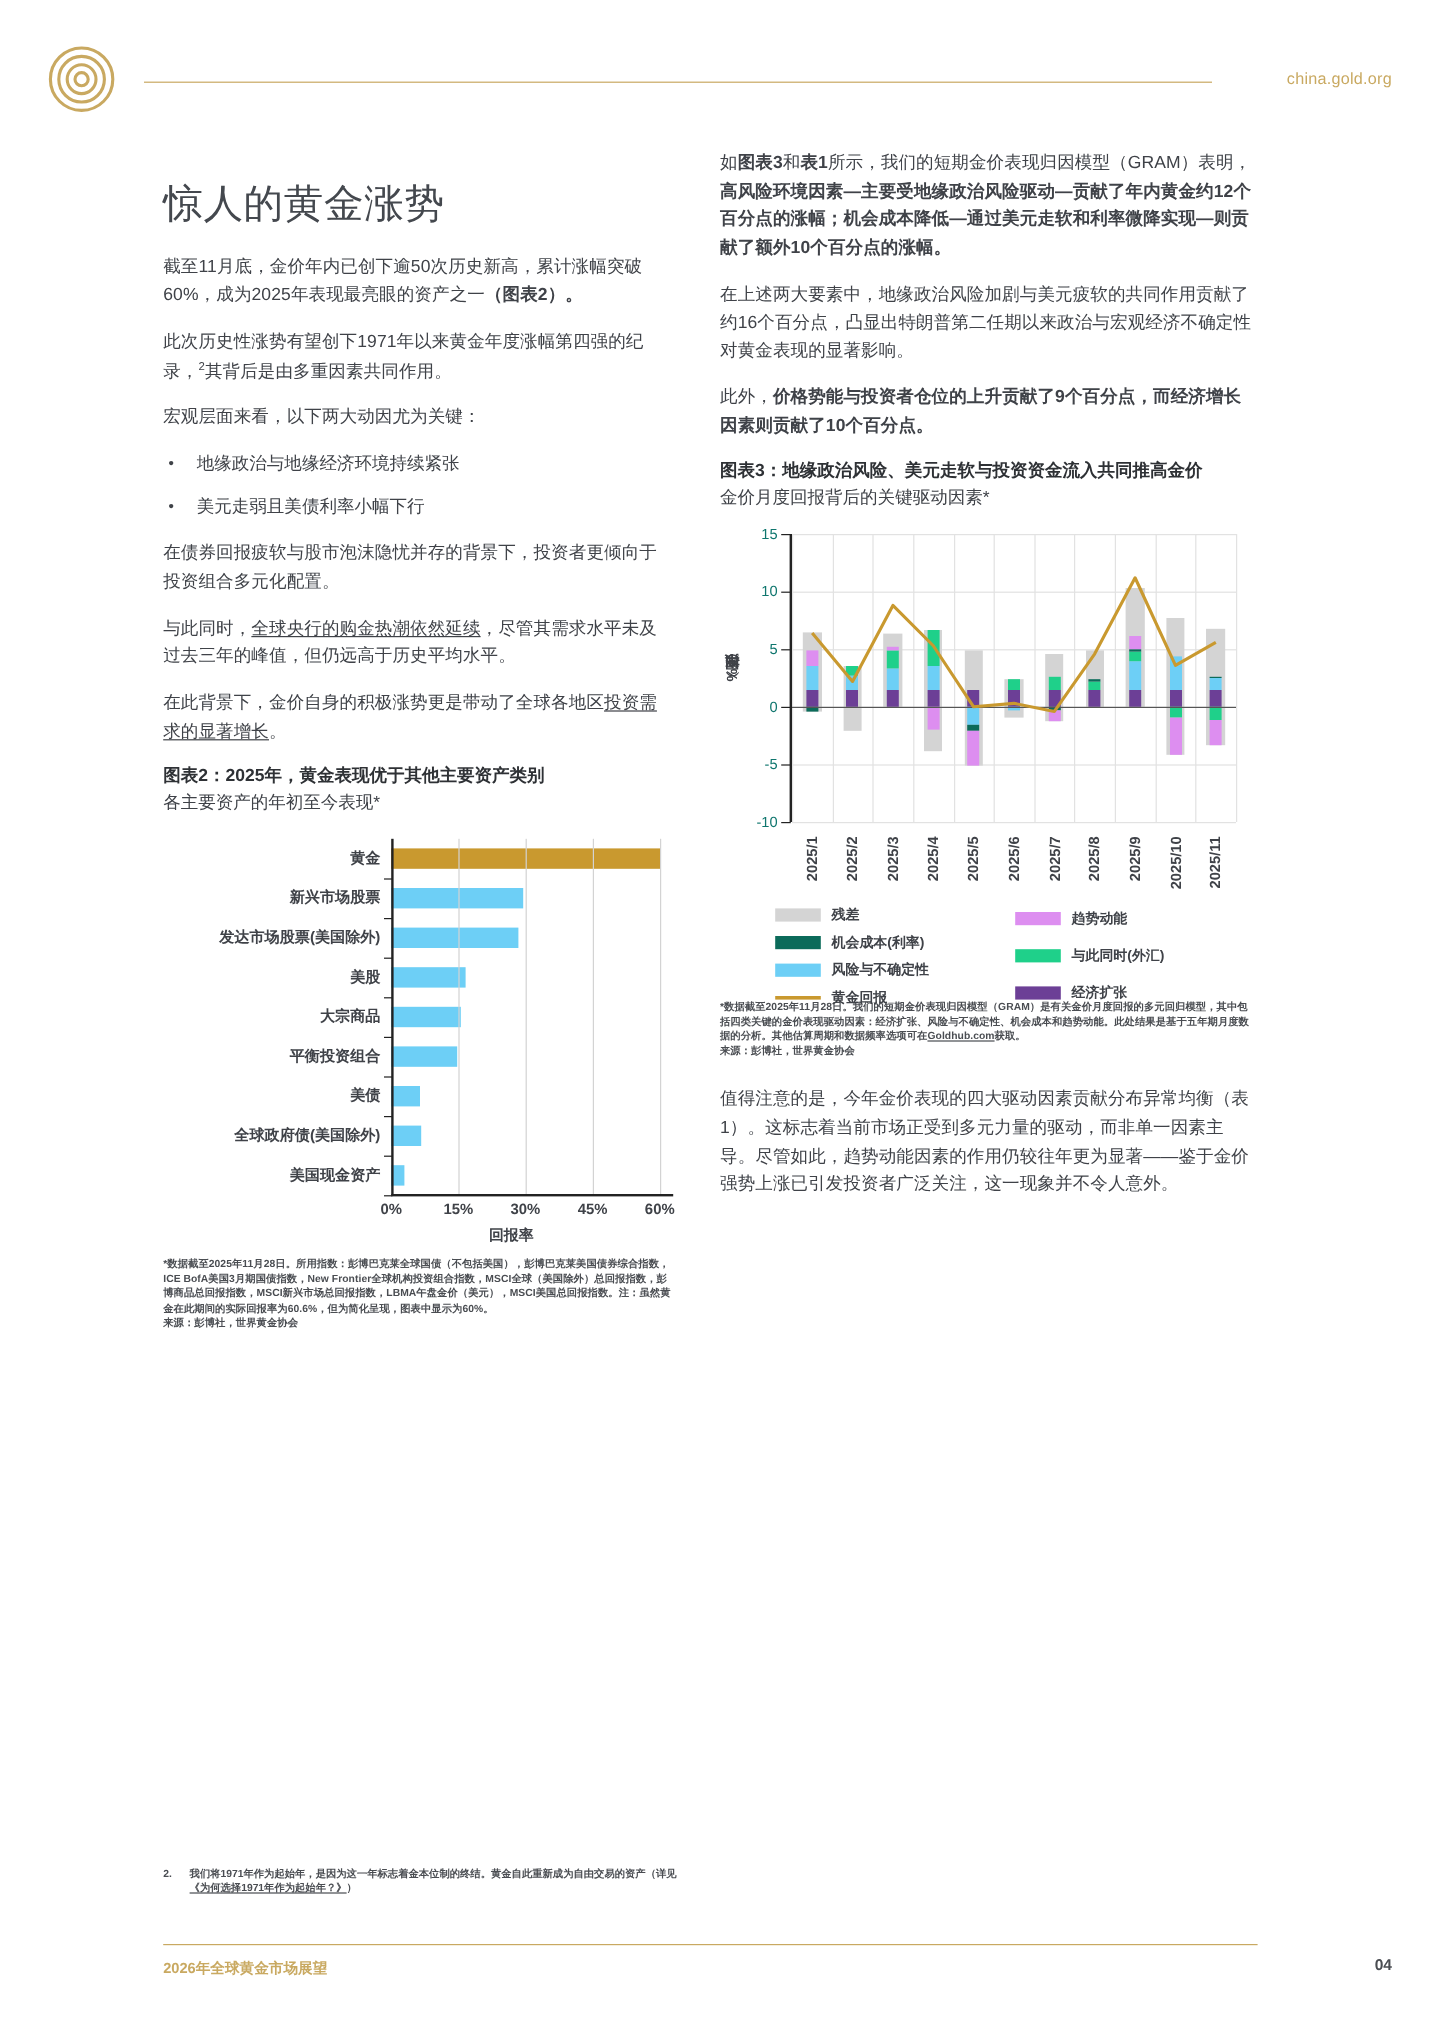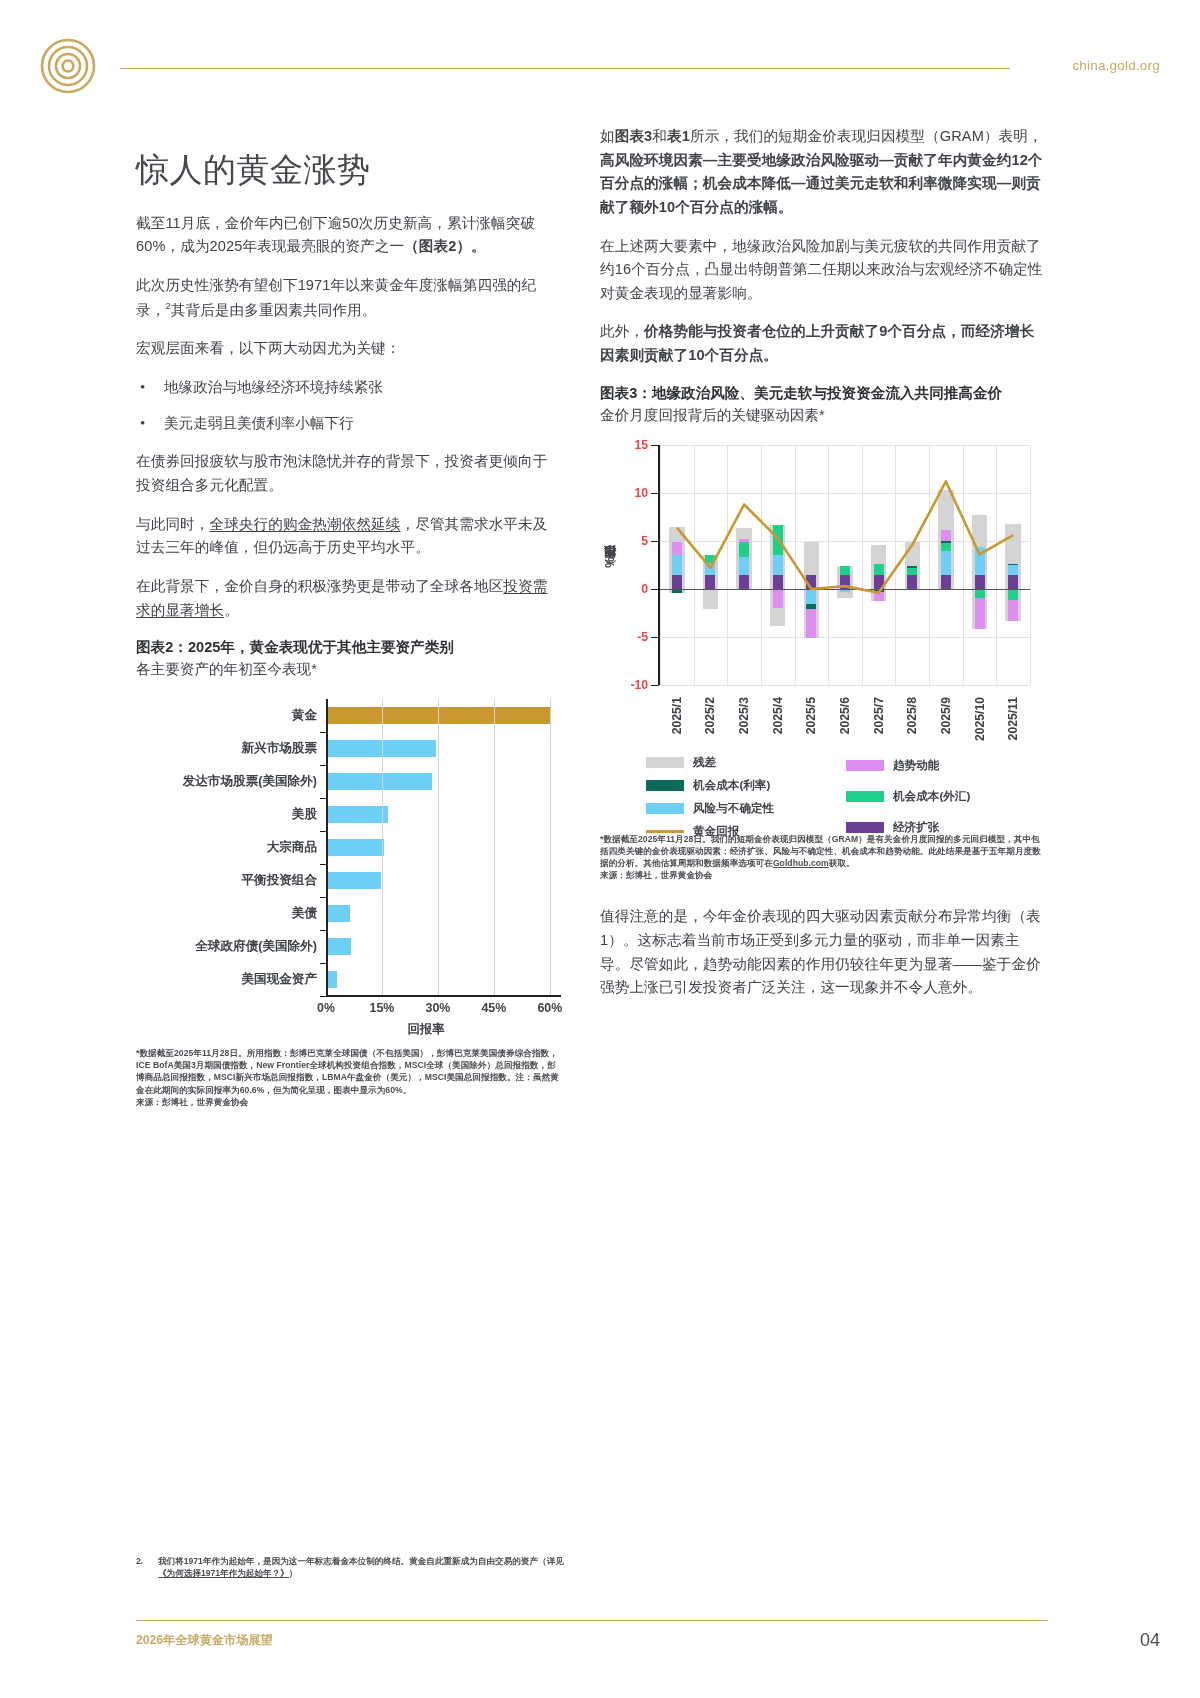--- a/index.html
+++ b/index.html
@@ -72,21 +72,21 @@
              color:#3f4248; font-weight:600; writing-mode:vertical-rl;
              transform:rotate(180deg); }
   .c3-plot { position:absolute; left:60px; top:8px; width:370px; height:240px; }
   .c3-gridh { position:absolute; left:0; width:370px; height:1px; background:#e2e2e2; }
   .c3-gridv { position:absolute; top:0; width:1px; height:240px; background:#e2e2e2; }
   .c3-zero { position:absolute; left:0; width:370px; height:1.4px; background:#555; }
   .c3-yaxis { position:absolute; left:-2px; top:0; width:1.6px; height:240px;
               background:#222; }
   .c3-ytick { position:absolute; left:-9px; width:8px; height:1.4px; background:#222; }
   .c3-ytlab { position:absolute; right:calc(100% + 12px); font-size:12.2px;
-              color:#ef4444; font-weight:700; transform:translateY(-50%);
+              color:#0f766e; font-weight:400; transform:translateY(-50%);
               white-space:nowrap; }
   .c3-col { position:absolute; }
   .c3-seg { position:absolute; width:100%; }
   .c3-xlab { position:absolute; top:252px; font-size:12.2px; color:#3f4248;
              font-weight:600; white-space:nowrap; writing-mode:vertical-rl;
              transform:rotate(180deg) translateY(0); transform-origin:center; }
 
   .c3-legend { position:absolute; left:46px; top:318px; width:400px;
                display:grid; grid-template-columns:1fr 1fr; row-gap:8px; }
   .lg-item { display:flex; align-items:center; font-size:11.6px; color:#3f4248;
@@ -96,22 +96,22 @@
 
   
   .fn-ref { position:absolute; left:136px; top:1555px; width:440px;
             font-size:8.6px; line-height:1.45; color:#4a4d52; font-weight:600; }
   .fn-ref .num { position:absolute; left:0; }
   .fn-ref .txt { display:block; padding-left:22px; }
   .foot-rule { position:absolute; left:136px; top:1620px; width:912px; height:1px;
                background:#c9a961; }
   .foot-left { position:absolute; left:136px; top:1632px; font-size:12.2px;
                color:#c9a961; font-weight:700; }
-  .foot-right{ position:absolute; right:40px; top:1630px; font-size:18px;
-               color:#4a4d52; font-weight:400; }
+  .foot-right{ position:absolute; right:40px; top:1630px; font-size:13px;
+               color:#4a4d52; font-weight:700; }
 </style>
 </head>
 <body>
 
 <div class="page">
 
   <div class="header">
     <svg class="logo" viewBox="0 0 56 56">
       <circle cx="28" cy="28" r="26" fill="none" stroke="#c9a961" stroke-width="2.6"></circle>
       <circle cx="28" cy="28" r="19" fill="none" stroke="#c9a961" stroke-width="2.6"></circle>
@@ -386,21 +386,21 @@
               <span>黄金回报</span>
             </div>
           </div>
           <div style="display: grid; row-gap: 8px;">
             <div class="lg-item">
               <span class="lg-swatch" style="background: rgb(221, 142, 240);"></span>
               <span>趋势动能</span>
             </div>
             <div class="lg-item">
               <span class="lg-swatch" style="background: rgb(31, 208, 138);"></span>
-              <span>机会成本(外汇)</span>
+              <span>与此同时(外汇)</span>
             </div>
             <div class="lg-item">
               <span class="lg-swatch" style="background: rgb(108, 63, 150);"></span>
               <span>经济扩张</span>
             </div>
           </div>
         </div>
       </div>
 
     <div class="footnote" style="margin-top:6px;"><span>*数据截至2025年11月28日。我们的短期金价表现归因模型（GRAM）是有关金价月度回报的多元回归模型，其中包括四类关键的金价表现驱动因素：经济扩张、风险与不确定性、机会成本和趋势动能。此处结果是基于五年期月度数据的分析。其他估算周期和数据频率选项可在</span><span class="ul">Goldhub.com</span><span>获取。</span></div>

